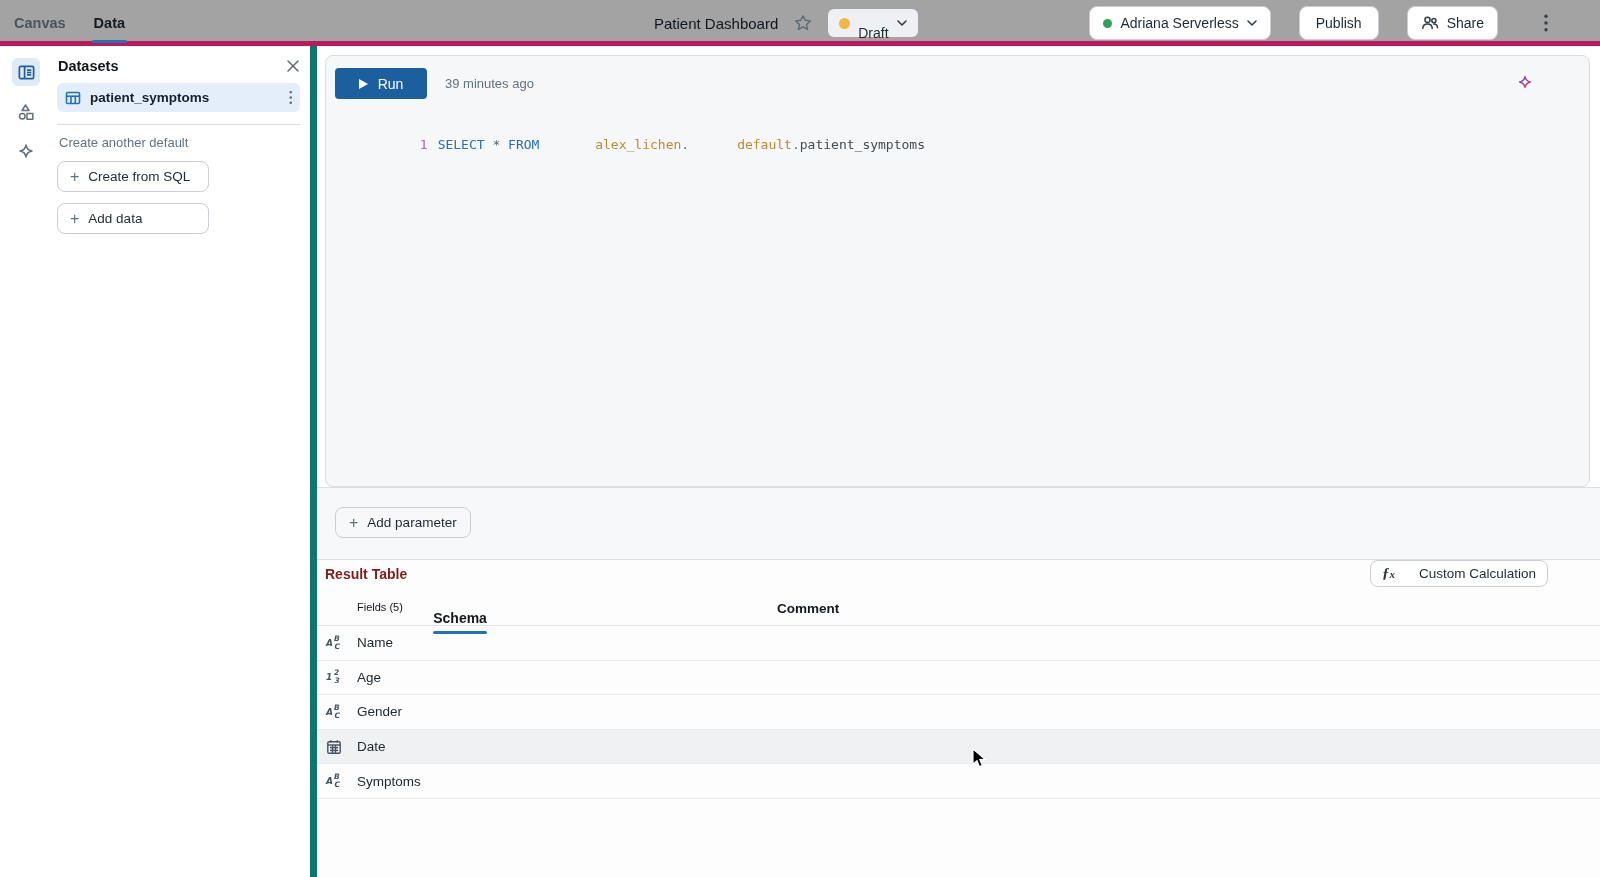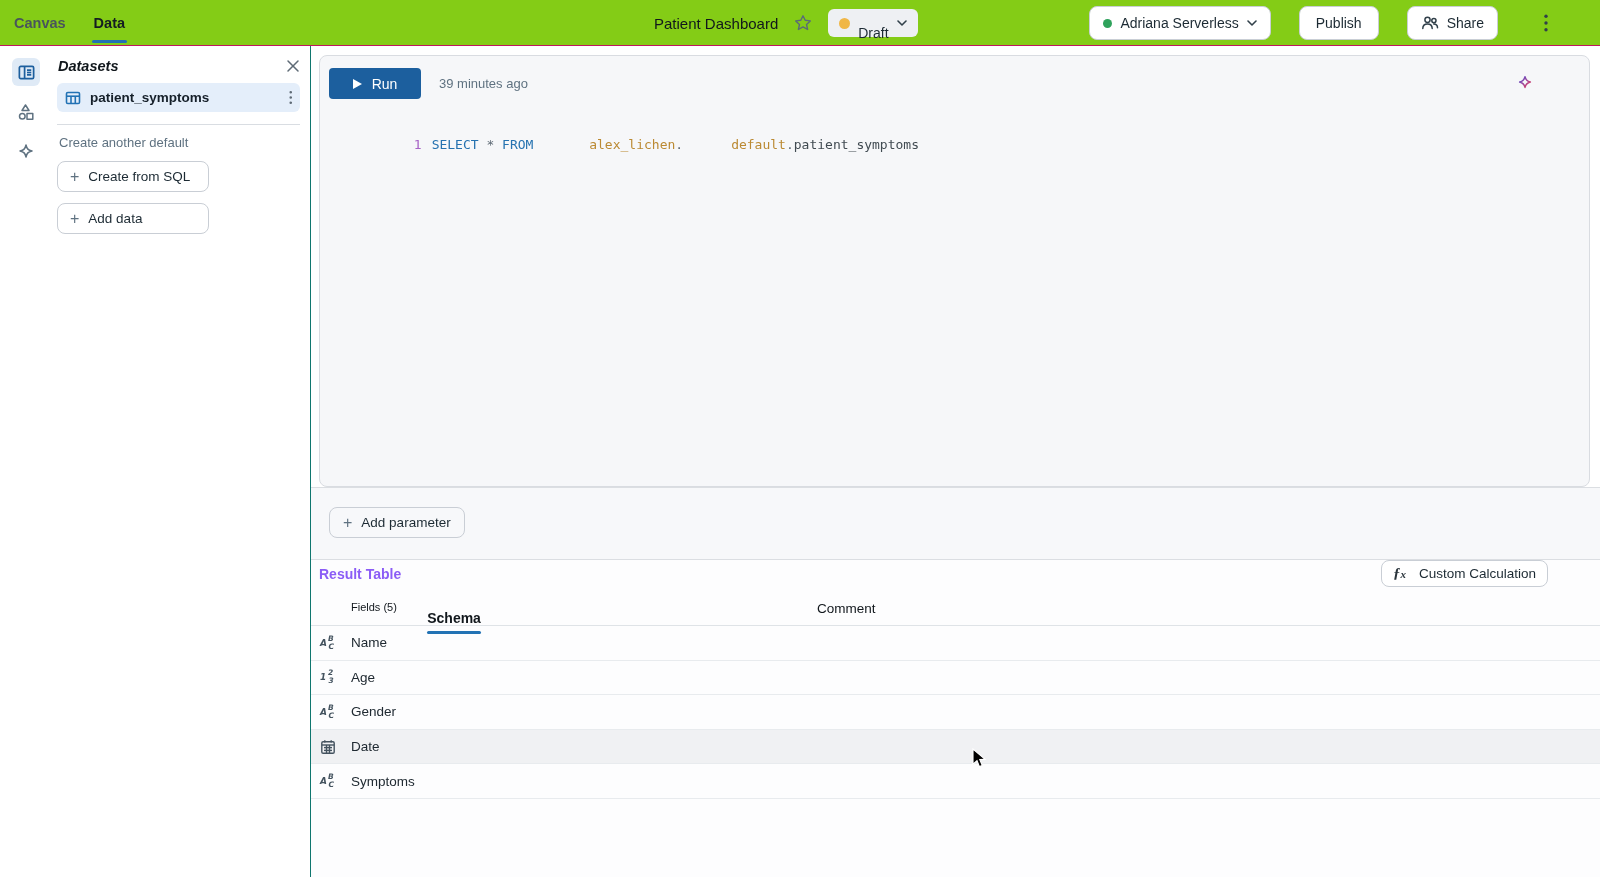--- a/index.html
+++ b/index.html
@@ -1,22 +1,22 @@
 <!DOCTYPE html>
 <html><head>
 <meta charset="utf-8">
 <style>
   * { margin:0; padding:0; box-sizing:border-box; }
   html,body { width:1600px; height:877px; overflow:hidden; background:#fff;
     font-family:"Liberation Sans", sans-serif; color:#1c2a33; }
   .page { position:relative; width:1600px; height:877px; }
 
   
-  .header { position:absolute; top:0; left:0; right:0; height:46px; background:#84cc16;
-    border-bottom:1px solid #be185d; z-index:5; }
+  .header { position:absolute; top:0; left:0; right:0; height:46px; background:#a3a3a3;
+    border-bottom:5px solid #be185d; z-index:5; }
   .mode-tabs { position:absolute; left:14px; top:0; height:46px; display:flex; gap:28px; }
   .mode-tab { position:relative; display:flex; align-items:center; height:46px;
     font-size:14.5px; font-weight:600; color:#49545c; cursor:pointer; }
   .mode-tab.active { color:#141c22; font-weight:700; }
   .mode-tab.active::after { content:""; position:absolute; left:-2px; right:-2px; bottom:3px;
     height:3px; border-radius:2px; background:#2272b4; }
   .title-group { position:absolute; left:654px; top:0; height:46px; display:flex;
     align-items:center; gap:16px; }
   .doc-title { font-size:15px; font-weight:500; color:#11171c; }
   .status-pill { display:flex; align-items:center; gap:8px; height:28px; padding:0 11px;
@@ -35,35 +35,35 @@
   
   .rail { position:absolute; left:0; top:46px; bottom:0; width:52px; background:#fff;
     display:flex; flex-direction:column; align-items:center; padding-top:12px; gap:12px; }
   .rail-item { width:28px; height:28px; border-radius:6px; display:flex; align-items:center;
     justify-content:center; cursor:pointer; color:#5f7281; }
   .rail-item.selected { background:#dfeaf6; color:#1d5f9e; }
 
   
   .datasets-panel { position:absolute; left:52px; top:46px; bottom:0; width:258px; background:#fff; }
   .panel-header { display:flex; align-items:center; justify-content:space-between;
-    margin:12px 10px 0 6px;font-style:italic; }
+    margin:12px 10px 0 6px; }
   .panel-title { font-size:14.5px; font-weight:700; color:#11171c; }
   .dataset-item { display:flex; align-items:center; gap:9px; margin:9px 10px 0 5px;
     height:29px; padding:0 8px; border-radius:6px; background:#e4eefa; cursor:pointer; }
   .dataset-name { flex:1; font-size:13.5px; font-weight:700; color:#16202a; }
   .panel-divider { height:1px; background:#d9dde2; margin:12px 10px 0 5px; }
   .create-label { margin:10px 0 0 7px; font-size:13px; color:#5f7281; }
   .panel-btn { display:flex; align-items:center; gap:9px; width:152px; height:31px;
     margin:11px 0 0 5px; padding:0 12px; border:1px solid #c9ced5; border-radius:8px;
     background:#fff; font-size:13.5px; font-weight:500; color:#1c2a33; cursor:pointer; }
   .plus { font-size:16px; font-weight:400; color:#5f7281; line-height:1; }
 
   
   .main { position:absolute; left:310px; top:46px; right:0; bottom:0; background:#fff;
-    border-left:1px solid #0f766e; }
+    border-left:7px solid #0f766e; }
 
   .editor-card { position:absolute; left:8px; right:10px; top:9px; height:432px;
     background:#f6f7f9; border:1px solid #d9dce1; border-radius:8px; }
   .run-row { position:absolute; left:9px; top:12px; display:flex; align-items:center; gap:18px; }
   .run-btn { display:flex; align-items:center; justify-content:center; gap:10px; width:92px;
     height:31px; background:#1c5f9e; border:none; border-radius:4px; color:#fff;
     font-size:14px; font-weight:500; cursor:pointer; }
   .last-run { font-size:13px; color:#5f7281; }
   .assistant-sparkle { position:absolute; right:56px; top:19px; cursor:pointer; }
   .code-line { position:absolute; left:0; right:14px; top:62px; white-space:pre;
@@ -78,35 +78,35 @@
     border-top:1px solid #dbdee2; border-bottom:1px solid #dbdee2; }
   .param-btn { display:flex; align-items:center; gap:9px; height:31px; margin:19px 0 0 18px;
     padding:0 13px; border:1px solid #c9ced5; border-radius:8px; background:transparent;
     font-size:13.5px; font-weight:500; color:#1c2a33; cursor:pointer; width:fit-content; }
 
   
   .results { position:absolute; left:0; right:0; top:514px; bottom:0; background:#fdfdfe; }
   .results-tabs { position:relative; height:30px; display:flex; align-items:flex-start;
     gap:26px; padding-left:8px; }
   .rtab { position:relative; height:28px; display:flex; align-items:center; font-size:14px;
-    font-weight:600; color:#8b5cf6; cursor:pointer; }
+    font-weight:600; color:#7f1d1d; cursor:pointer; }
   .rtab.active { color:#11171c; font-weight:700;margin-top:44px; }
   .rtab.active::after { content:""; position:absolute; left:0; right:0; bottom:-2px;
     height:3px; border-radius:2px; background:#2272b4; }
   .custom-calc-btn { position:absolute; top:0; right:52px; display:flex; align-items:center;
-    gap:13px; height:27px; padding:0 11px; border:1px solid #c9ced5; border-radius:8px;
+    gap:24px; height:27px; padding:0 11px; border:1px solid #c9ced5; border-radius:8px;
     background:#fff; font-size:13.5px; color:#1c2a33; cursor:pointer; }
   .fx { font-style:italic; font-family:"Liberation Serif", serif; font-size:15px;
     font-weight:700; color:#2a343c; line-height:1; }
   .fx .fx-x { font-size:11px; }
 
   .schema-table { position:absolute; left:0; right:0; top:30px; }
   .schema-head { position:relative; height:36px; border-bottom:1px solid #dfe3e7; }
   .col-fields  { position:absolute; left:40px; top:11px; font-size:11px; font-weight:400; color:#11171c; }
-  .col-comment { position:absolute; left:460px; top:11px; font-size:13.5px; font-weight:400; color:#11171c;margin-left:46px; }
+  .col-comment { position:absolute; left:460px; top:11px; font-size:13.5px; font-weight:700; color:#11171c; }
   .field-row { position:relative; height:34.6px; display:flex; align-items:center;
     border-bottom:1px solid #e8ebee; cursor:pointer; }
   .field-row.hovered { background:#f0f1f3; }
   .type-cell { width:16px; height:16px; margin-left:9px; position:relative; color:#44535f; }
   .field-label { margin-left:15px; font-size:13.5px; color:#202a32; }
 
   
   .t3 { position:absolute; font-weight:700; line-height:1; color:#44535f;
     font-family:"DejaVu Sans", sans-serif; }
   .t3.big { font-size:9px; left:0; top:4px; }

